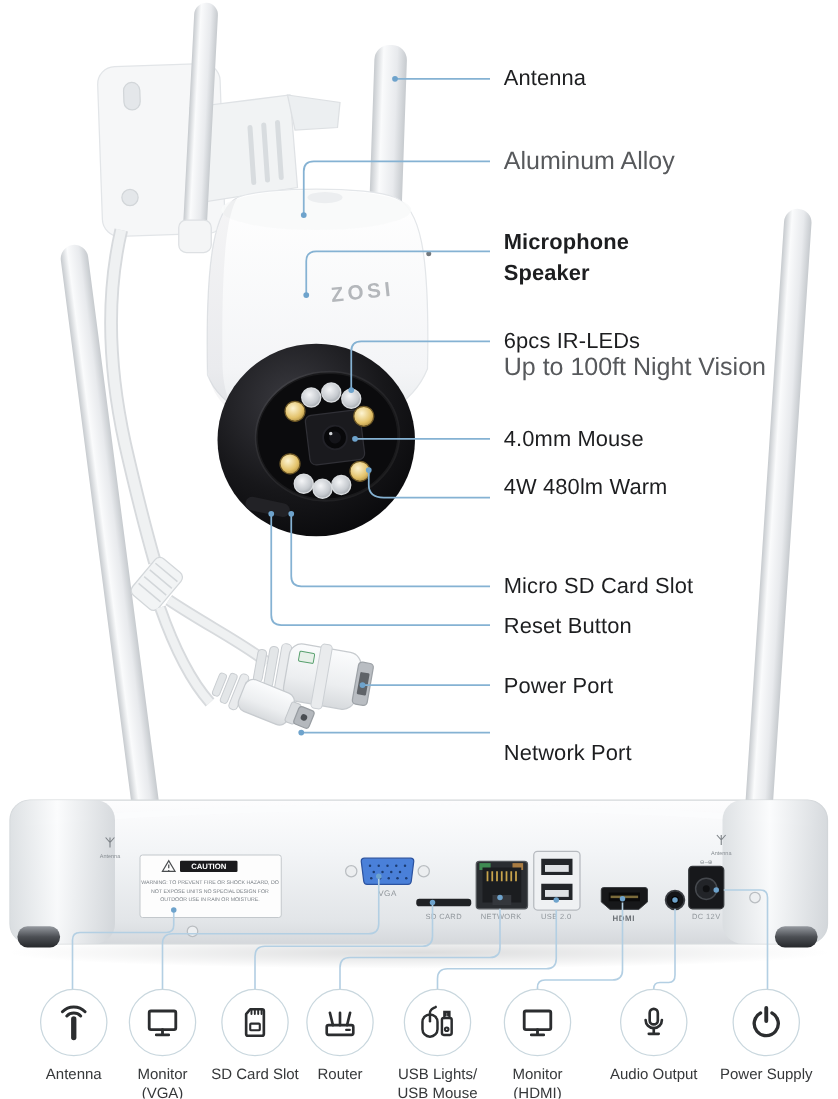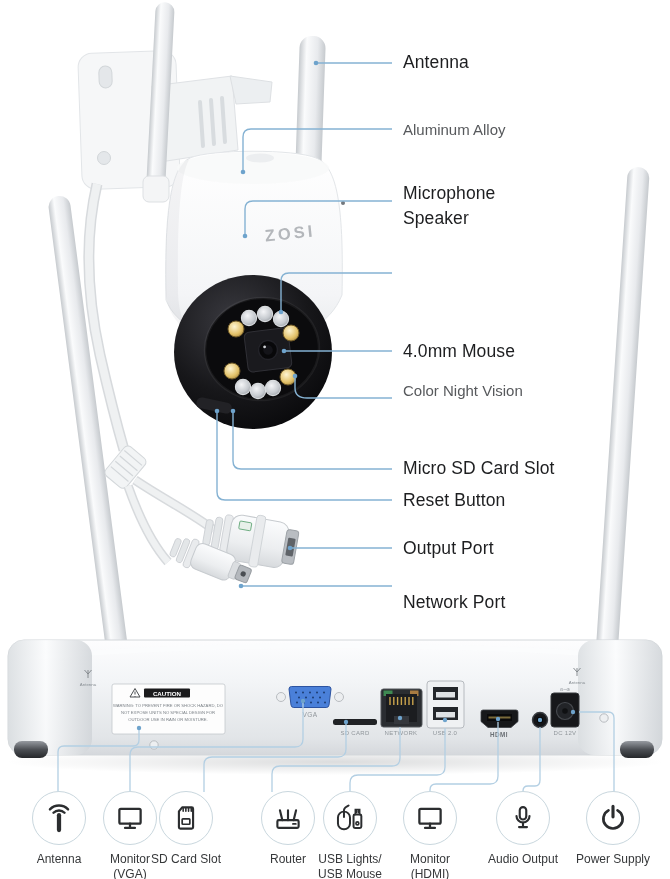--- a/index.html
+++ b/index.html
@@ -1,22 +1,22 @@
 <!DOCTYPE html>
 <html><head>
 <meta charset="utf-8">
 <style>
   html,body{margin:0;padding:0;background:#fff;}
   .stage{position:relative;width:670px;height:879px;background:#fff;overflow:hidden;
          font-family:"Liberation Sans",sans-serif;}
   svg.art{position:absolute;left:0;top:0;z-index:1;}
   .callout{position:absolute;left:403px;z-index:2;}
   .c-title{font-size:17.5px;font-weight:500;color:#1d1e20;line-height:21px;letter-spacing:.1px;}
-  .c-title.sp{line-height:25px;}
-  .c-sub{font-size:15px;color:#57595c;line-height:21px;margin-top:1px;}
+  .c-title.sp{line-height:25px;font-weight:bold;}
+  .c-sub{font-size:20px;color:#57595c;line-height:21px;margin-top:1px;}
   .legend-item{position:absolute;top:791px;width:90px;text-align:center;z-index:2;}
   .legend-circle{width:52px;height:52px;border:1px solid #c9d7de;border-radius:50%;
                  margin:0 auto;background:#fff;display:flex;align-items:center;justify-content:center;}
   .legend-label{font-size:12px;color:#36383a;line-height:15px;margin-top:7px;}
   .licon{display:block;}
 </style>
 </head>
 <body>
 
 <div class="stage">
@@ -337,35 +337,37 @@
   <div class="c-title">Antenna</div>
 </div>
 <div class="callout" style="top:118px">
   <div class="c-sub">Aluminum Alloy</div>
 </div>
 <div class="callout" style="top:181px">
   <div class="c-title sp">Microphone</div>
   <div class="c-title sp">Speaker</div>
 </div>
 <div class="callout" style="top:262px">
+  <div class="c-title">6pcs IR-LEDs</div>
+  <div class="c-sub">Up to 100ft Night Vision</div>
 </div>
 <div class="callout" style="top:341px">
   <div class="c-title">4.0mm Mouse</div>
 </div>
 <div class="callout" style="top:379px">
-  <div class="c-sub">Color Night Vision</div>
+  <div class="c-title">4W 480lm Warm</div>
 </div>
 <div class="callout" style="top:458px">
   <div class="c-title">Micro SD Card Slot</div>
 </div>
 <div class="callout" style="top:490px">
   <div class="c-title">Reset Button</div>
 </div>
 <div class="callout" style="top:538px">
-  <div class="c-title">Output Port</div>
+  <div class="c-title">Power Port</div>
 </div>
 <div class="callout" style="top:592px">
   <div class="c-title">Network Port</div>
 </div>
 
 <div class="legend-item" style="left:14px">
   <div class="legend-circle">
     <svg class="licon" width="34" height="34" viewBox="0 0 24 24" fill="none" stroke="#2b2d2f" stroke-width="1.7" stroke-linecap="round">
       <path d="M8.1,8.3 A5.5,5.5 0 0 1 15.9,8.3"></path>
       <path d="M5.6,5.9 A9,9 0 0 1 18.4,5.9"></path>
@@ -377,31 +379,31 @@
 <div class="legend-item" style="left:85px">
   <div class="legend-circle">
     <svg class="licon" width="34" height="34" viewBox="0 0 24 24" fill="none" stroke="#2b2d2f" stroke-width="1.6" stroke-linecap="round">
       <rect x="4.5" y="5.5" width="15" height="10.5" rx="1"></rect>
       <path d="M12,16 v3 M8.5,19 h7"></path>
     </svg>
   </div>
   <div class="legend-label">Monitor</div>
   <div class="legend-label" style="margin-top:0">(VGA)</div>
 </div>
-<div class="legend-item" style="left:141px">
+<div class="legend-item" style="left:159px">
   <div class="legend-circle">
     <svg class="licon" width="34" height="34" viewBox="0 0 24 24" fill="none" stroke="#2b2d2f" stroke-width="1.5" stroke-linecap="round" stroke-linejoin="round">
       <path d="M9.3,4.5 h6.7 a1,1 0 0 1 1,1 v13 a1,1 0 0 1 -1,1 h-8 a1,1 0 0 1 -1,-1 V7.3 Z"></path>
       <path d="M10,4.8 v2.4 M11.9,4.8 v2.4 M13.8,4.8 v2.4 M15.7,4.8 v2.4" stroke-width="1.1"></path>
       <rect x="9.3" y="12.6" width="5.4" height="3.8" rx="0.5" stroke-width="1.2"></rect>
     </svg>
   </div>
   <div class="legend-label">SD Card Slot</div>
 </div>
-<div class="legend-item" style="left:243px">
+<div class="legend-item" style="left:227px">
   <div class="legend-circle">
     <svg class="licon" width="34" height="34" viewBox="0 0 24 24" fill="none" stroke="#2b2d2f" stroke-width="1.5" stroke-linecap="round">
       <rect x="4.5" y="13.5" width="15" height="5.5" rx="1"></rect>
       <path d="M8,13.5 L6.3,6.5 M12,13.5 L12,6.5 M16,13.5 L17.7,6.5"></path>
       <path d="M15.5,16.2 h2" stroke-width="1.3"></path>
     </svg>
   </div>
   <div class="legend-label">Router</div>
 </div>
 <div class="legend-item" style="left:305px">

